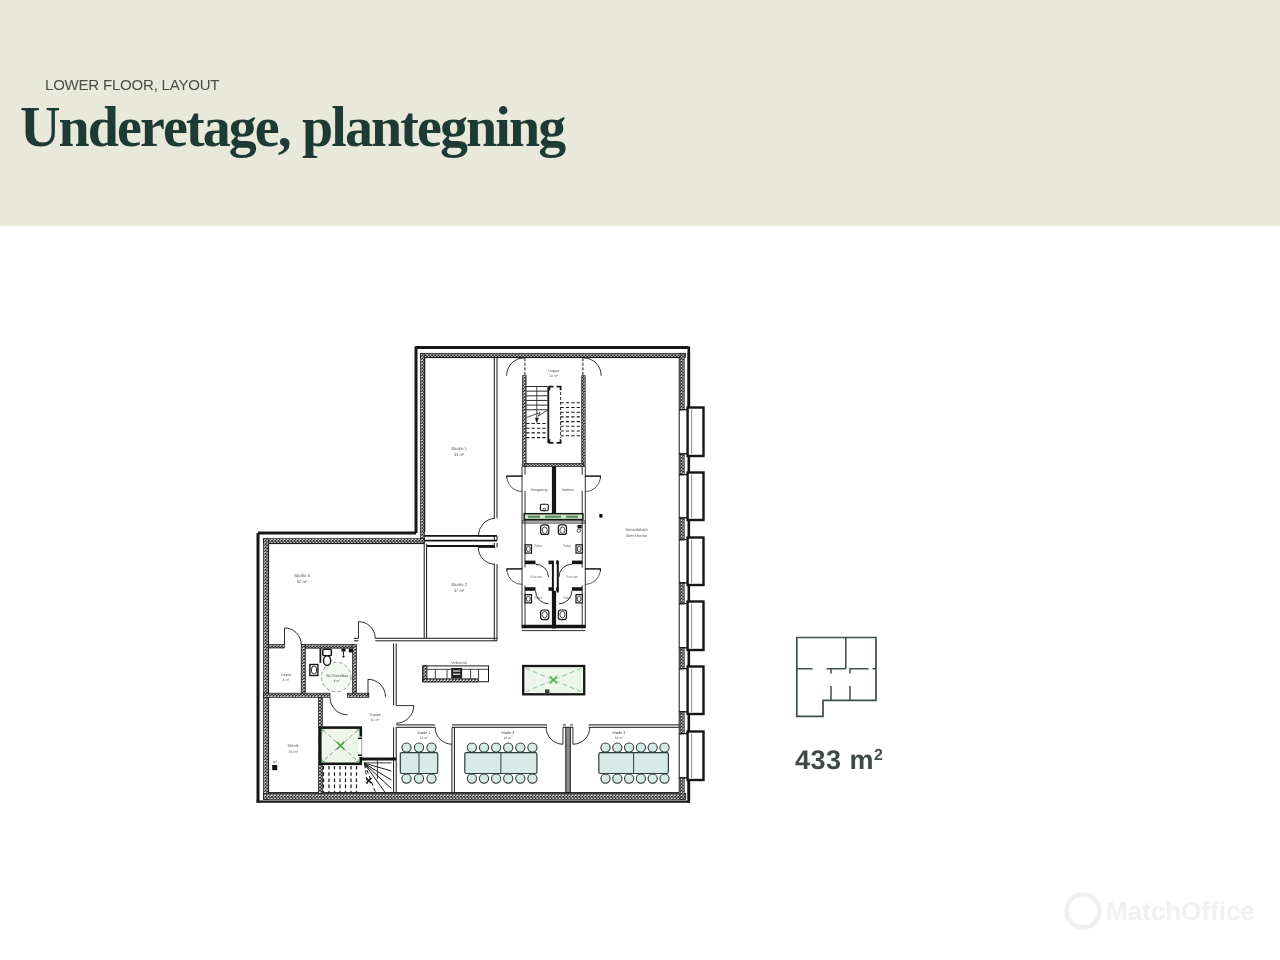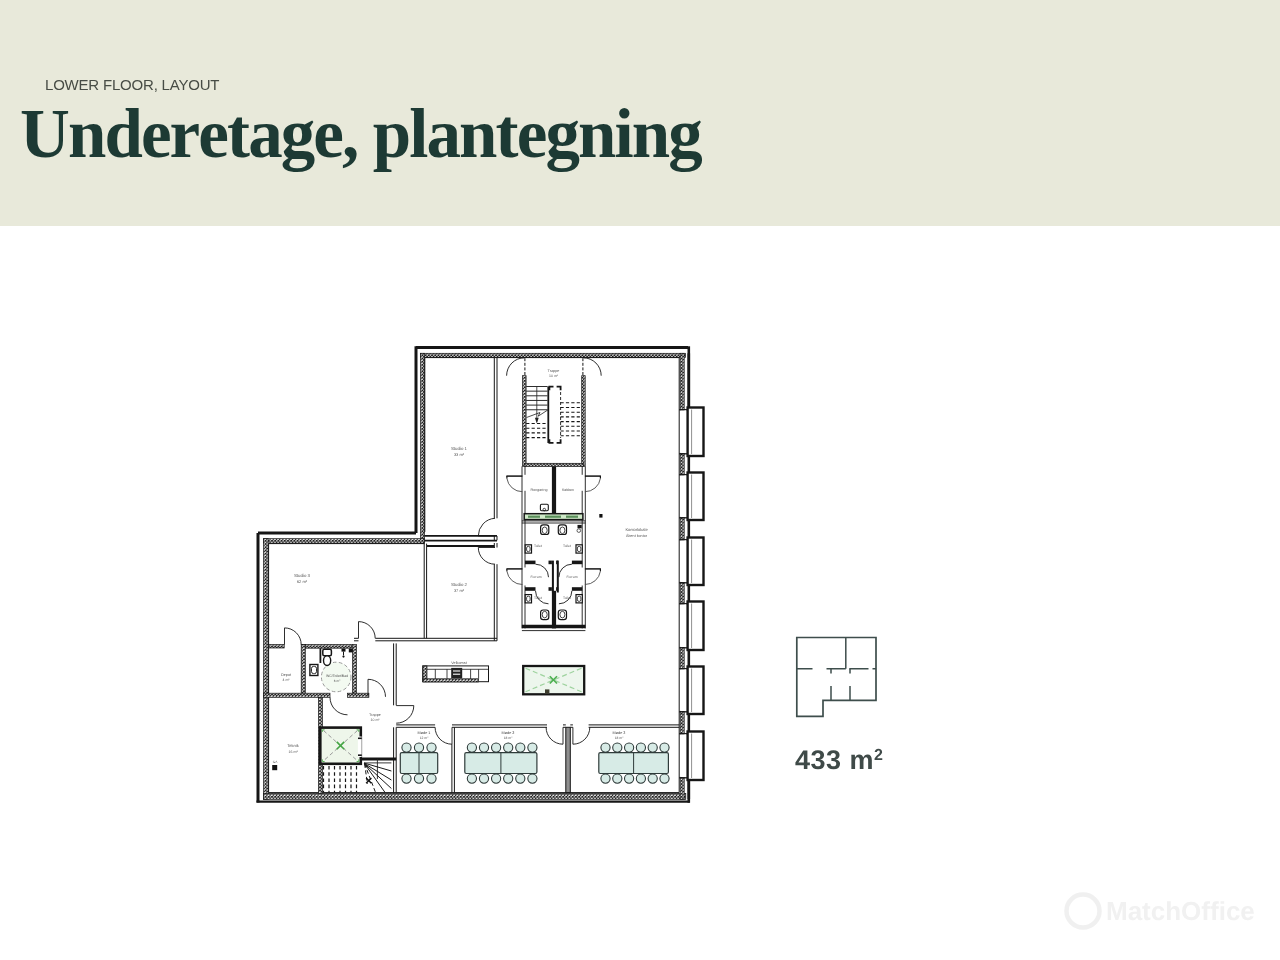--- a/index.html
+++ b/index.html
@@ -1,16 +1,16 @@
 <!DOCTYPE html>
 <html><head><meta charset="utf-8"><style>
 html,body{margin:0;padding:0;background:#ffffff;width:1280px;height:960px;overflow:hidden;}
 .hd{position:absolute;left:0;top:0;width:1280px;height:226px;background:#e8e9da;}
 .k{position:absolute;left:22px;top:76px;font:15px "Liberation Sans",sans-serif;letter-spacing:-0.2px;color:#474c45;white-space:nowrap;margin-left:23px;}
-.t{position:absolute;left:20px;top:95px;font-family:"Liberation Serif",serif;font-weight:700;font-size:69px;color:#1d3a34;letter-spacing:-1.9px;margin:0;white-space:nowrap;font-kerning:none;}
+.t{position:absolute;left:20px;top:95px;font-family:"Liberation Serif",serif;font-weight:700;font-size:56px;color:#1d3a34;letter-spacing:-1.9px;margin:0;white-space:nowrap;font-kerning:none;}
 </style></head><body>
 
 <div class="hd"></div>
 
 <div class="k">LOWER FLOOR, LAYOUT</div>
 
 <div class="t">Underetage, plantegning</div>
 <svg width="1280" height="960" viewBox="0 0 1280 960" style="position:absolute;left:0;top:0;text-rendering:geometricPrecision;">
 <defs>
 <pattern id="hx" width="3.2" height="3.2" patternUnits="userSpaceOnUse">

